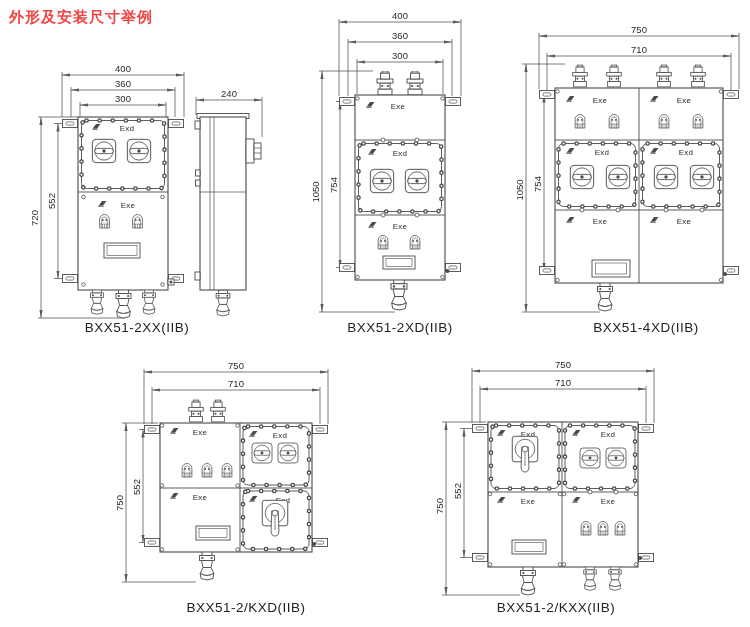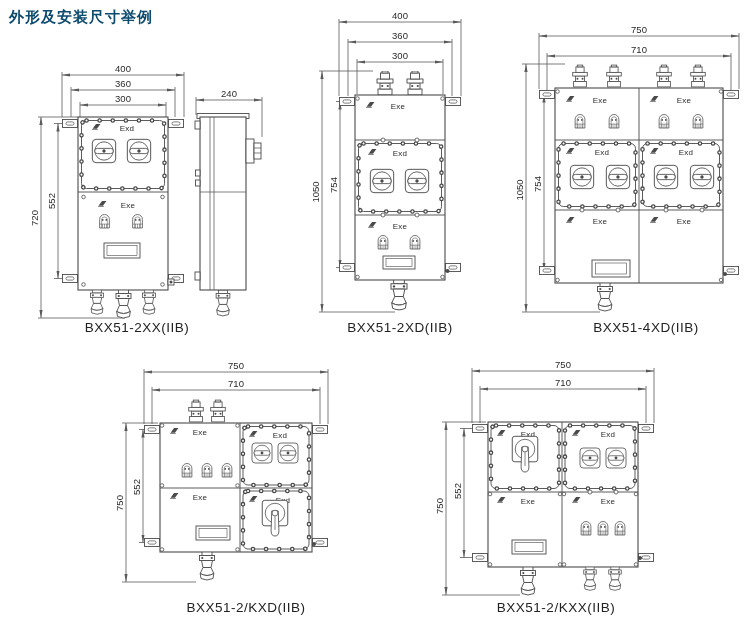--- a/index.html
+++ b/index.html
@@ -1,19 +1,19 @@
 <!DOCTYPE html>
 <html><head>
 <meta charset="utf-8">
 <style>
   html,body{margin:0;padding:0;background:#fff;}
   body{width:750px;height:627px;overflow:hidden;position:relative;
        font-family:"Liberation Sans",sans-serif;}
   .page-title{position:absolute;left:9px;top:8px;font-size:15px;font-weight:bold;
-       color:#0c4a6e;letter-spacing:1px;}
+       color:#ef4444;letter-spacing:1px;}
   svg{position:absolute;left:0;top:0;}
   .bx{fill:#fff;stroke:#4a4a4a;stroke-width:1.1;}
   .fr{fill:none;stroke:#4a4a4a;stroke-width:0.9;}
   .tl{stroke:#4a4a4a;stroke-width:0.7;fill:none;}
   .dv{stroke:#4a4a4a;stroke-width:0.9;fill:none;}
   .bo{fill:none;stroke:#4a4a4a;stroke-width:4.6;stroke-dasharray:0.1 13;stroke-linecap:round;}
   .bi{fill:none;stroke:#fff;stroke-width:2;stroke-dasharray:0.1 13;stroke-linecap:round;}
   .scr{fill:#fff;stroke:#4a4a4a;stroke-width:0.8;}
   .fdot{fill:#4a4a4a;stroke:none;}
   .dim{stroke:#5a5a5a;stroke-width:0.8;fill:none;}

